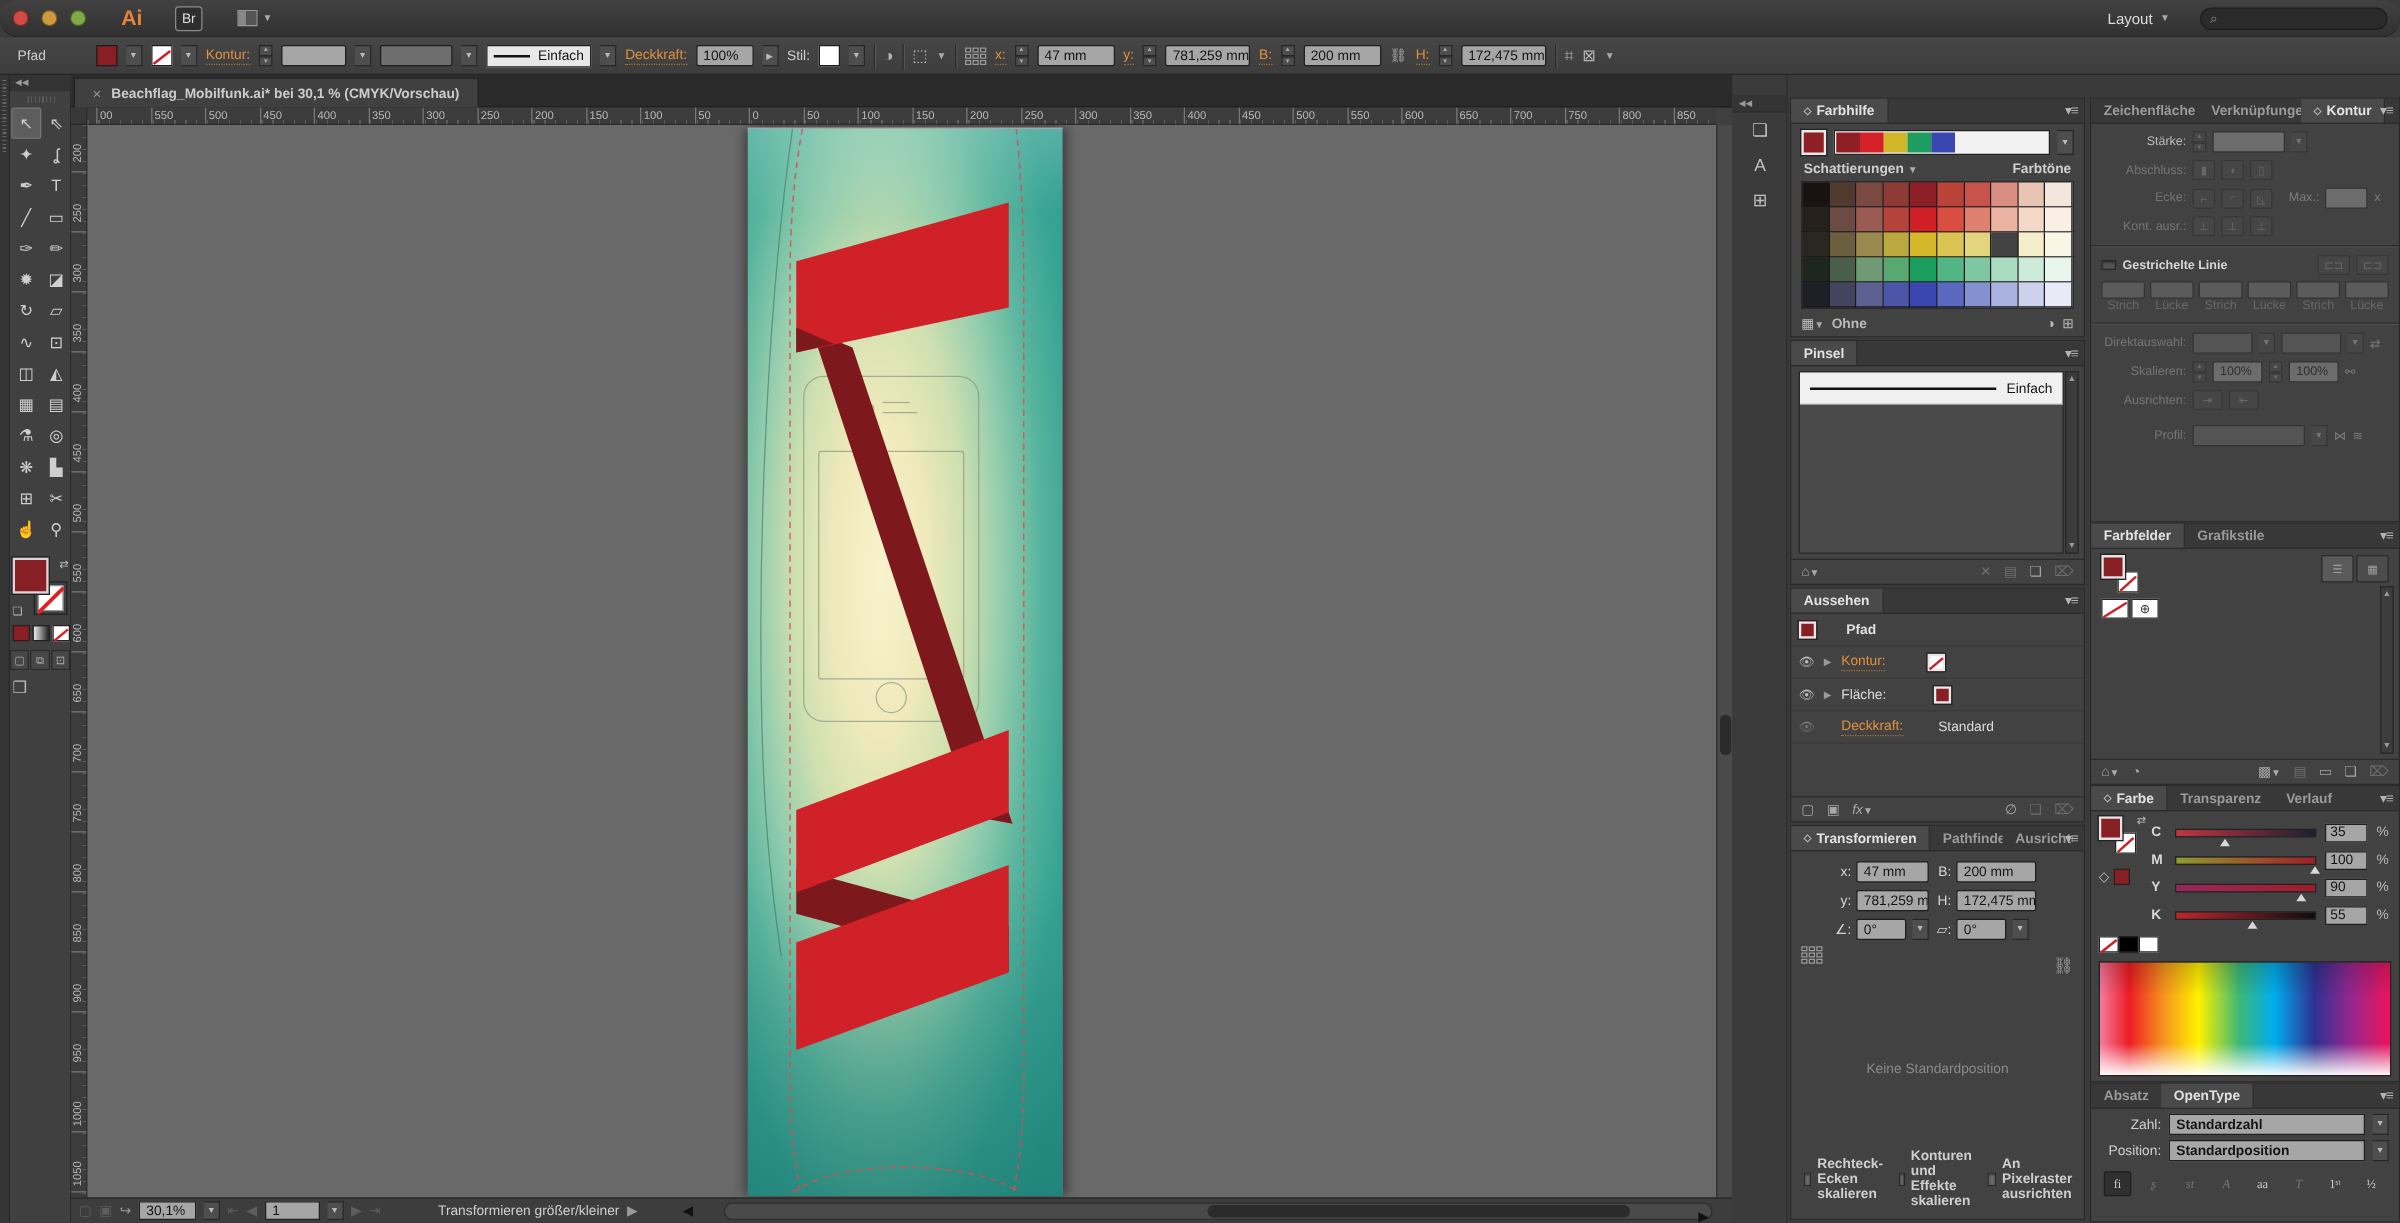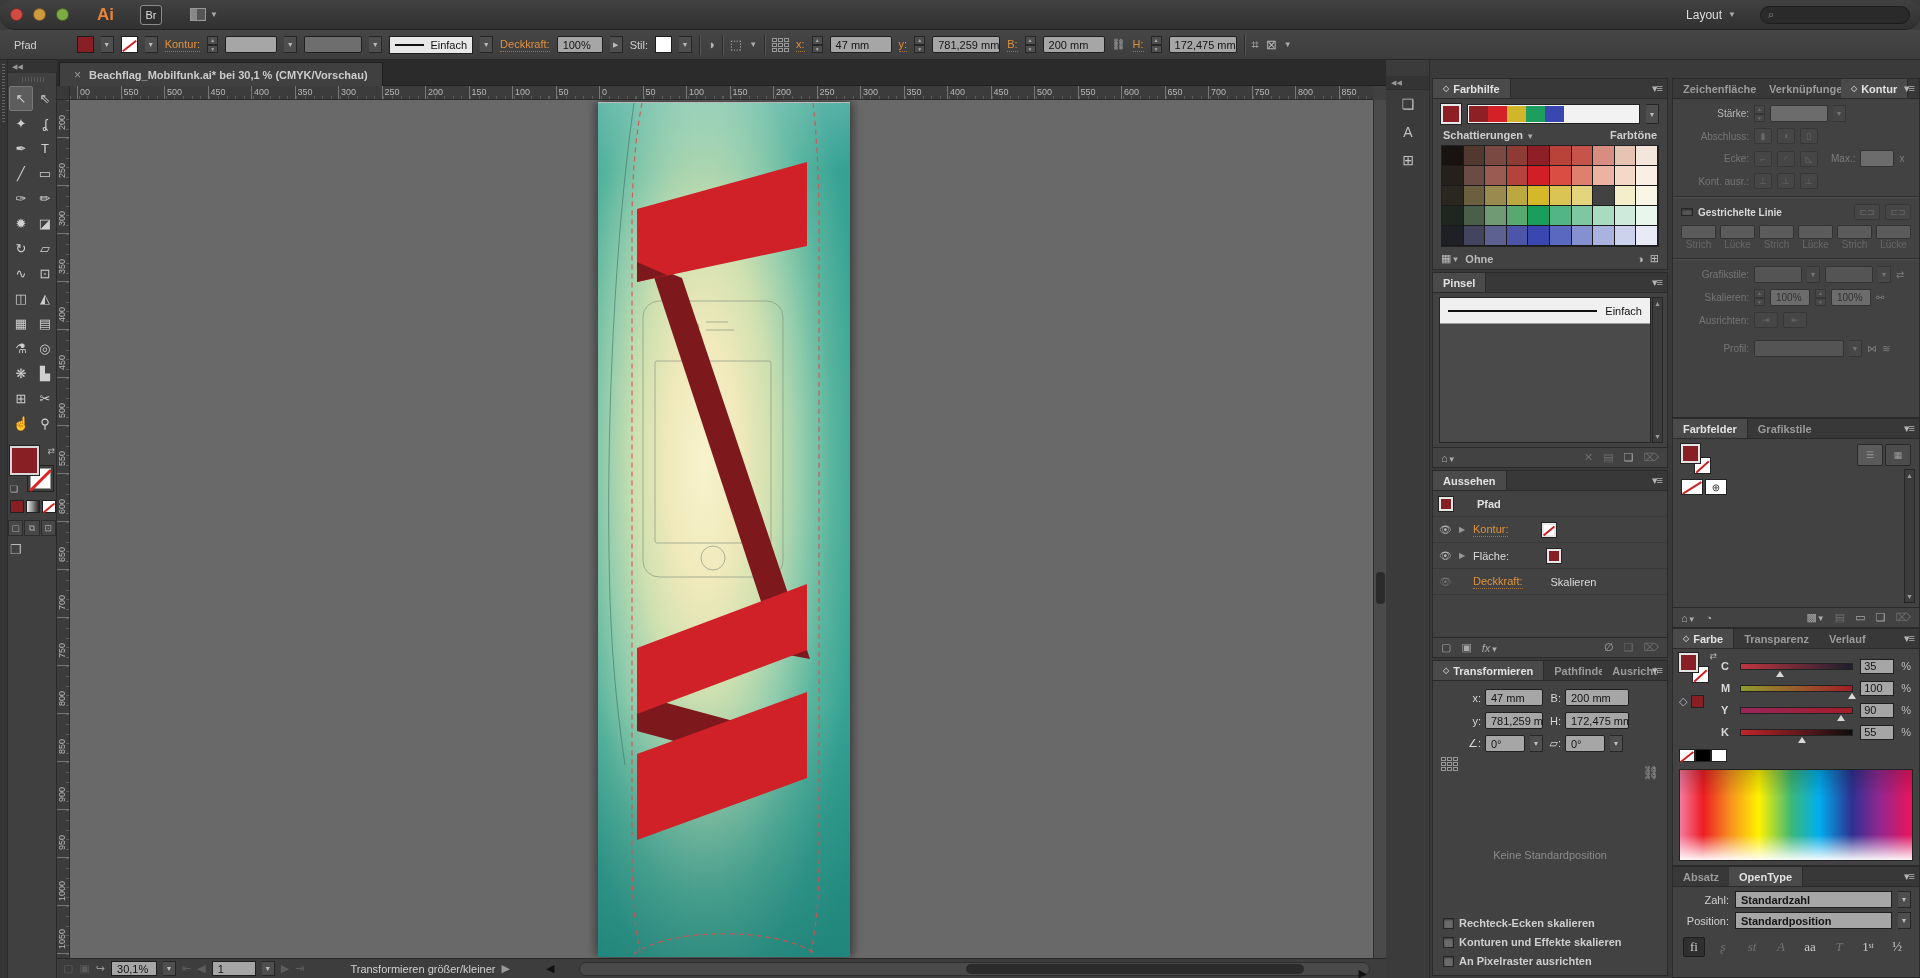--- a/index.html
+++ b/index.html
@@ -178,21 +178,21 @@
   .aus-sw.none { background:#fff; }
   .aus-sw.none::after { content:""; position:absolute; left:-2px; right:-2px; top:50%; height:2px; background:#cc2027; transform:rotate(-40deg); }
 
   
   .tf-fields { position:absolute; left:8px; top:8px; right:26px; }
   .tf-grid { display:grid; grid-template-columns:14px 58px 14px 64px; grid-gap:6px 4px; align-items:center; }
   .tf-lbl { color:#d5d5d5; text-align:right; }
   .tf-link { position:absolute; right:8px; top:84px; color:#a5a5a5; font-size:13px; }
   .tf-ref { position:absolute; left:8px; top:76px; }
   .tf-empty { position:absolute; left:0; right:0; top:168px; text-align:center; color:#8b8b8b; }
-  .tf-cbs { position:absolute; left:10px; bottom:8px; right:8px; display:flex; flex-direction:column; gap:7px; }
+  .tf-cbs { position:absolute; left:10px; bottom:8px; right:8px; display:flex; gap:7px; }
   .tf-cbs .row { font-weight:bold; color:#cfcfcf; }
 
   
   .kt-row { display:flex; align-items:center; gap:5px; padding:3px 8px; }
   .kt-lbl { width:68px; text-align:right; color:#b9b9b9; }
   .kt-div { height:1px; background:#2e2e2e; margin:4px 0; box-shadow:0 1px 0 #4e4e4e; }
   .dash-lbls { display:flex; padding:0 8px; gap:4px; }
   .dash-lbls span { flex:1; text-align:center; color:#9a9a9a; font-size:10px; }
   .dash-fields { display:flex; padding:2px 8px 0; gap:4px; }
   .dash-fields .fld { flex:1; height:14px; background:#7e7e7e; }
@@ -226,21 +226,21 @@
       linear-gradient(to bottom, rgba(0,0,0,.18), rgba(0,0,0,0) 30%),
       linear-gradient(90deg,#f77a9e,#ed1c24 10%,#f7941e 22%,#fff200 34%,#3cb878 48%,#00aeef 60%,#2e3192 74%,#92278f 86%,#ed145b 100%); }
 
   
   .ot-row { display:flex; align-items:center; gap:6px; padding:4px 8px 0; }
   .ot-lbl { width:48px; text-align:right; color:#cfcfcf; }
   .ot-fld { flex:1; background:#a6a6a6; color:#141414; border:1px solid #1f1f1f; height:17px;
     display:flex; align-items:center; padding:0 5px; font-weight:bold; }
   .ot-btns { display:flex; gap:7px; padding:8px 10px 0; align-items:center; }
   .ot-b { min-width:22px; height:20px; display:flex; align-items:center; justify-content:center;
-    color:#cdcdcd; font-size:13px; font-family:"Liberation Serif", serif; }
+    color:#cdcdcd; font-size:10px; font-family:"Liberation Serif", serif; }
   .ot-b.active { background:#2f2f2f; border:1px solid #1c1c1c; border-radius:2px; }
   .ot-b.off { opacity:.35; font-style:italic; }
 </style>
 </head>
 <body>
 
 <div id="app">
 
   <div class="menubar">
     <span class="tl" style="background: rgb(207, 75, 68);"></span>
@@ -683,21 +683,21 @@
           <div class="ausrow">
             <span class="eye">👁</span>
             <span class="tri">▶</span>
             <span style="color:#dcdcdc">Fläche:</span>
             <span class="aus-sw" style="margin-left: 32px; background: rgb(135, 31, 36);"></span>
           </div>
           <div class="ausrow">
             <span class="eye dim">👁</span>
             <span class="tri" style="visibility:hidden">▶</span>
             <span class="lnk">Deckkraft:</span>
-            <span style="margin-left:22px; color:#dcdcdc">Skalieren</span>
+            <span style="margin-left:22px; color:#dcdcdc">Standard</span>
           </div>
           <div class="p-foot">
             <span>▢</span>
             <span>▣</span>
             <span style="font-style:italic">fx<span class="caret">▼</span></span>
             <span style="flex:1"></span>
             <span>∅</span>
             <span class="dim">❏</span>
             <span class="dim">⌦</span>
           </div>
@@ -837,21 +837,21 @@
           <div class="dash-lbls dim" id="kt-dash-labels">
               <span>Strich</span>
               <span>Lücke</span>
               <span>Strich</span>
               <span>Lücke</span>
               <span>Strich</span>
               <span>Lücke</span>
             </div>
           <div class="kt-div" style="margin-top:8px"></div>
           <div class="kt-row">
-            <span class="kt-lbl dim">Grafikstile:</span>
+            <span class="kt-lbl dim">Direktauswahl:</span>
             <span class="fld dim" style="width:48px; background:#6e6e6e"></span>
               <span class="dd dim">▼</span>
             <span class="fld dim" style="width:48px; background:#6e6e6e"></span>
               <span class="dd dim">▼</span>
             <span class="dim">⇄</span>
           </div>
           <div class="kt-row">
             <span class="kt-lbl dim">Skalieren:</span>
             <span class="stepper dim">
                 <b>▲</b>

